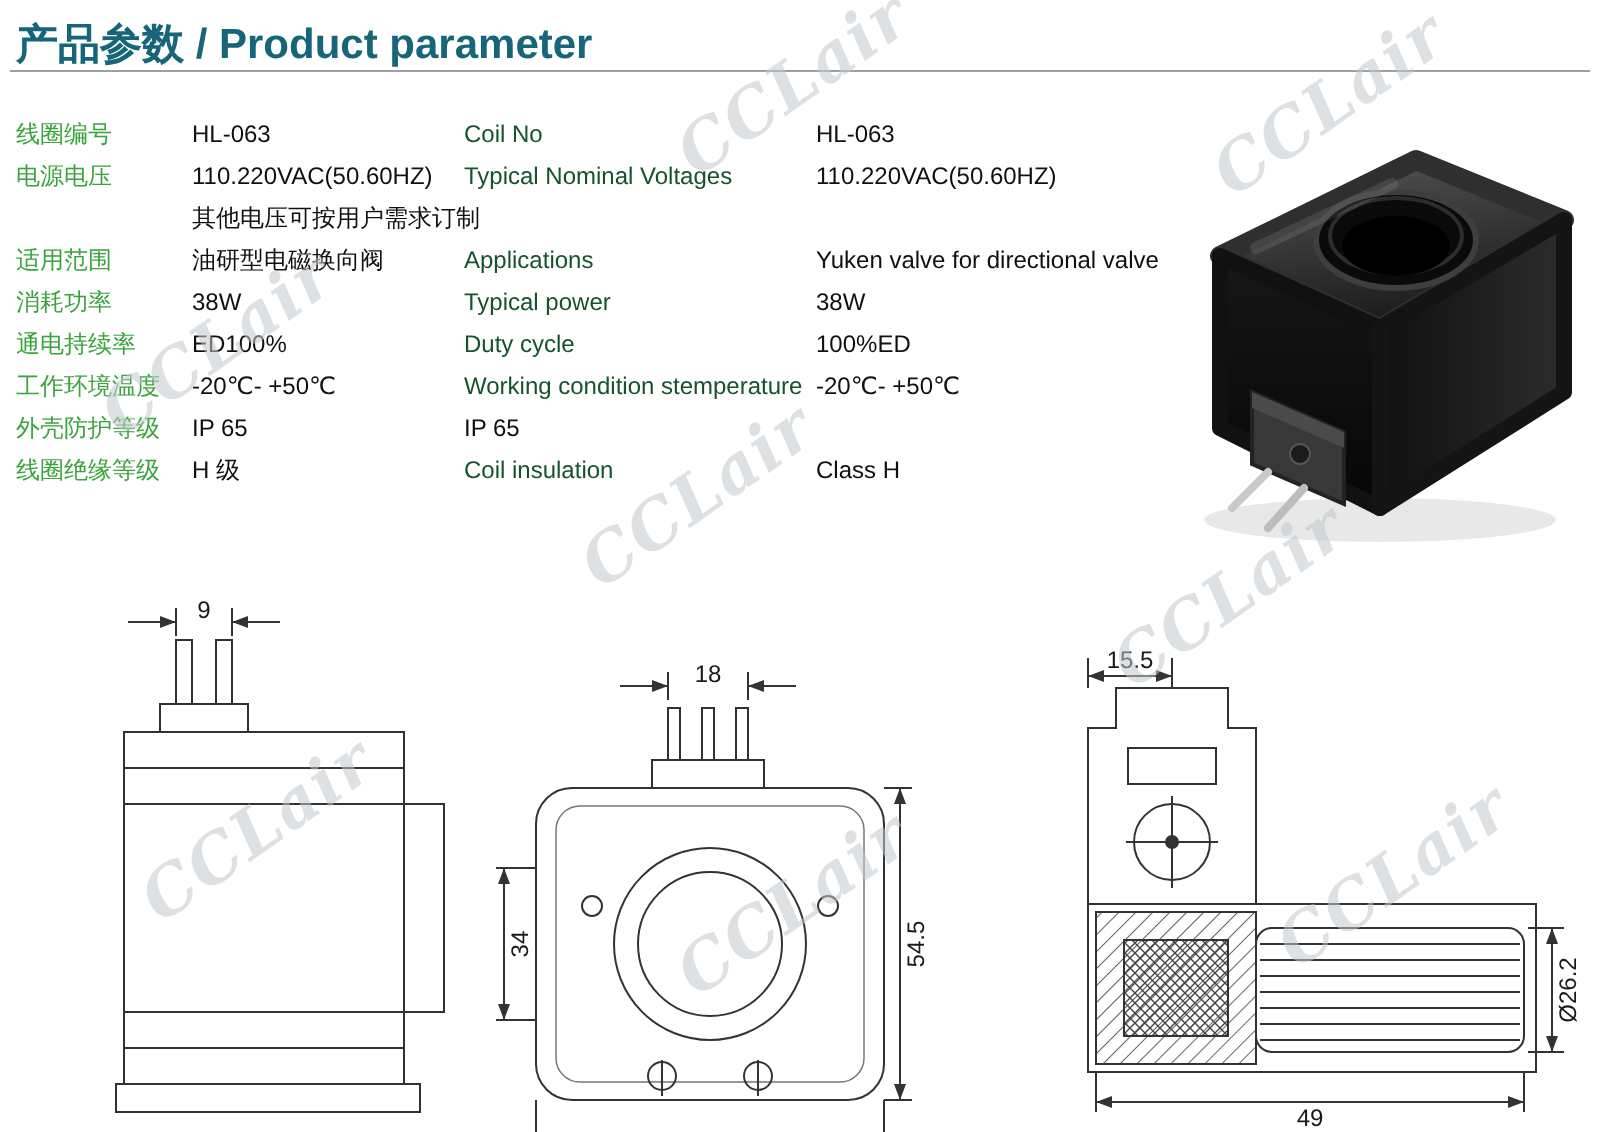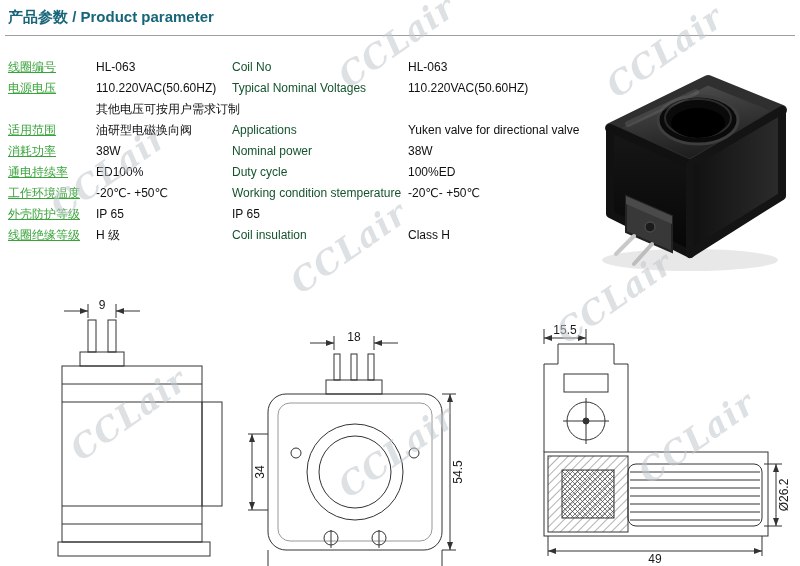--- a/index.html
+++ b/index.html
@@ -4,28 +4,28 @@
 <style>
   * { margin:0; padding:0; box-sizing:border-box; }
   html,body { width:800px; height:566px; }
   body {
     position:relative; background:#ffffff; overflow:hidden;
     font-family:"Liberation Sans","DejaVu Sans",sans-serif; color:#111;
   }
   .page { position:absolute; inset:0; }
 
   
-  .title { position:absolute; left:8px; top:8px; font-size:15px; font-weight:bold; color:#176579; z-index:2; }
+  .title { position:absolute; left:8px; top:8px; font-size:21px; font-weight:bold; color:#176579; z-index:2; }
   .rule  { position:absolute; left:5px; top:35px; width:790px; height:1px; background:#9aa0a3; z-index:2; }
 
   
   .params { position:absolute; left:8px; top:57px; width:578px; font-size:12px; z-index:2; }
   .row { display:flex; align-items:flex-start; }
   .row > div { line-height:21px; }
-  .c1 { width:88px;  color:#3aa43c;text-decoration:underline; }
+  .c1 { width:88px;  color:#3aa43c; }
   .c2 { width:136px; color:#101010; white-space:nowrap; }
   .c3 { width:176px; color:#14532d; white-space:nowrap; }
   .c4 { flex:1; color:#101010; white-space:nowrap; }
 
   
   .photo { position:absolute; left:568px; top:46px; width:228px; height:232px; z-index:1; }
 
   
   .draw { position:absolute; z-index:1; }
   .d-left  { left:52px;  top:300px; width:195px; height:262px; }
@@ -74,21 +74,21 @@
     <div class="row">
       <div class="c1">适用范围</div>
       <div class="c2">油研型电磁换向阀</div>
       <div class="c3">Applications</div>
       <div class="c4">Yuken valve for directional valve</div>
     </div>
 
     <div class="row">
       <div class="c1">消耗功率</div>
       <div class="c2">38W</div>
-      <div class="c3">Nominal power</div>
+      <div class="c3">Typical power</div>
       <div class="c4">38W</div>
     </div>
 
     <div class="row">
       <div class="c1">通电持续率</div>
       <div class="c2">ED100%</div>
       <div class="c3">Duty cycle</div>
       <div class="c4">100%ED</div>
     </div>
 

